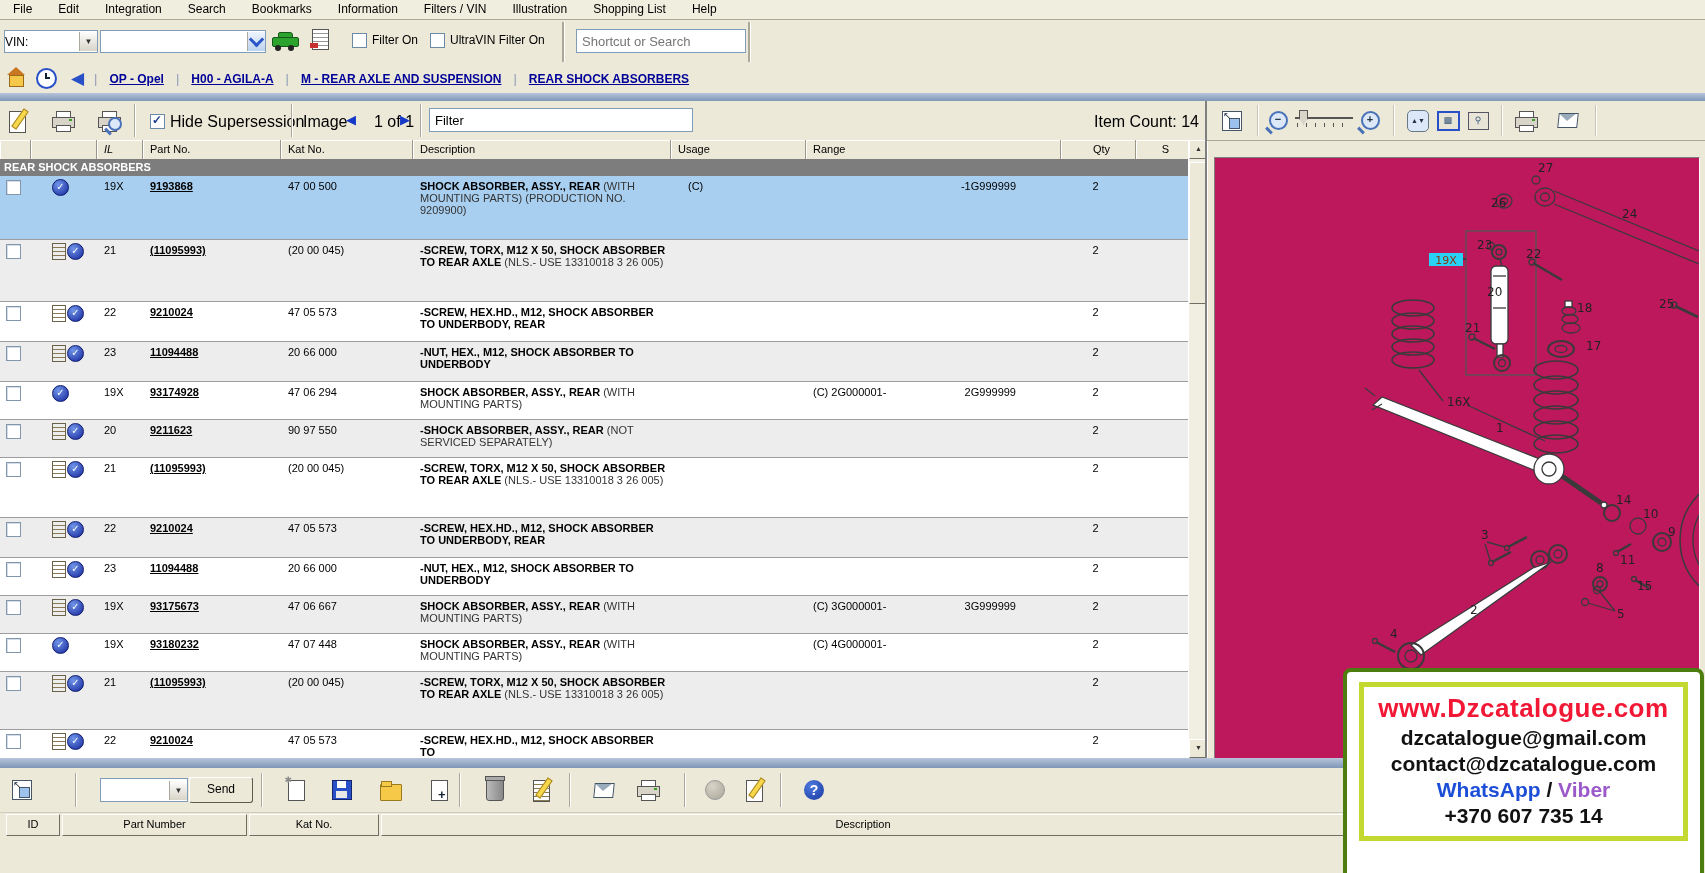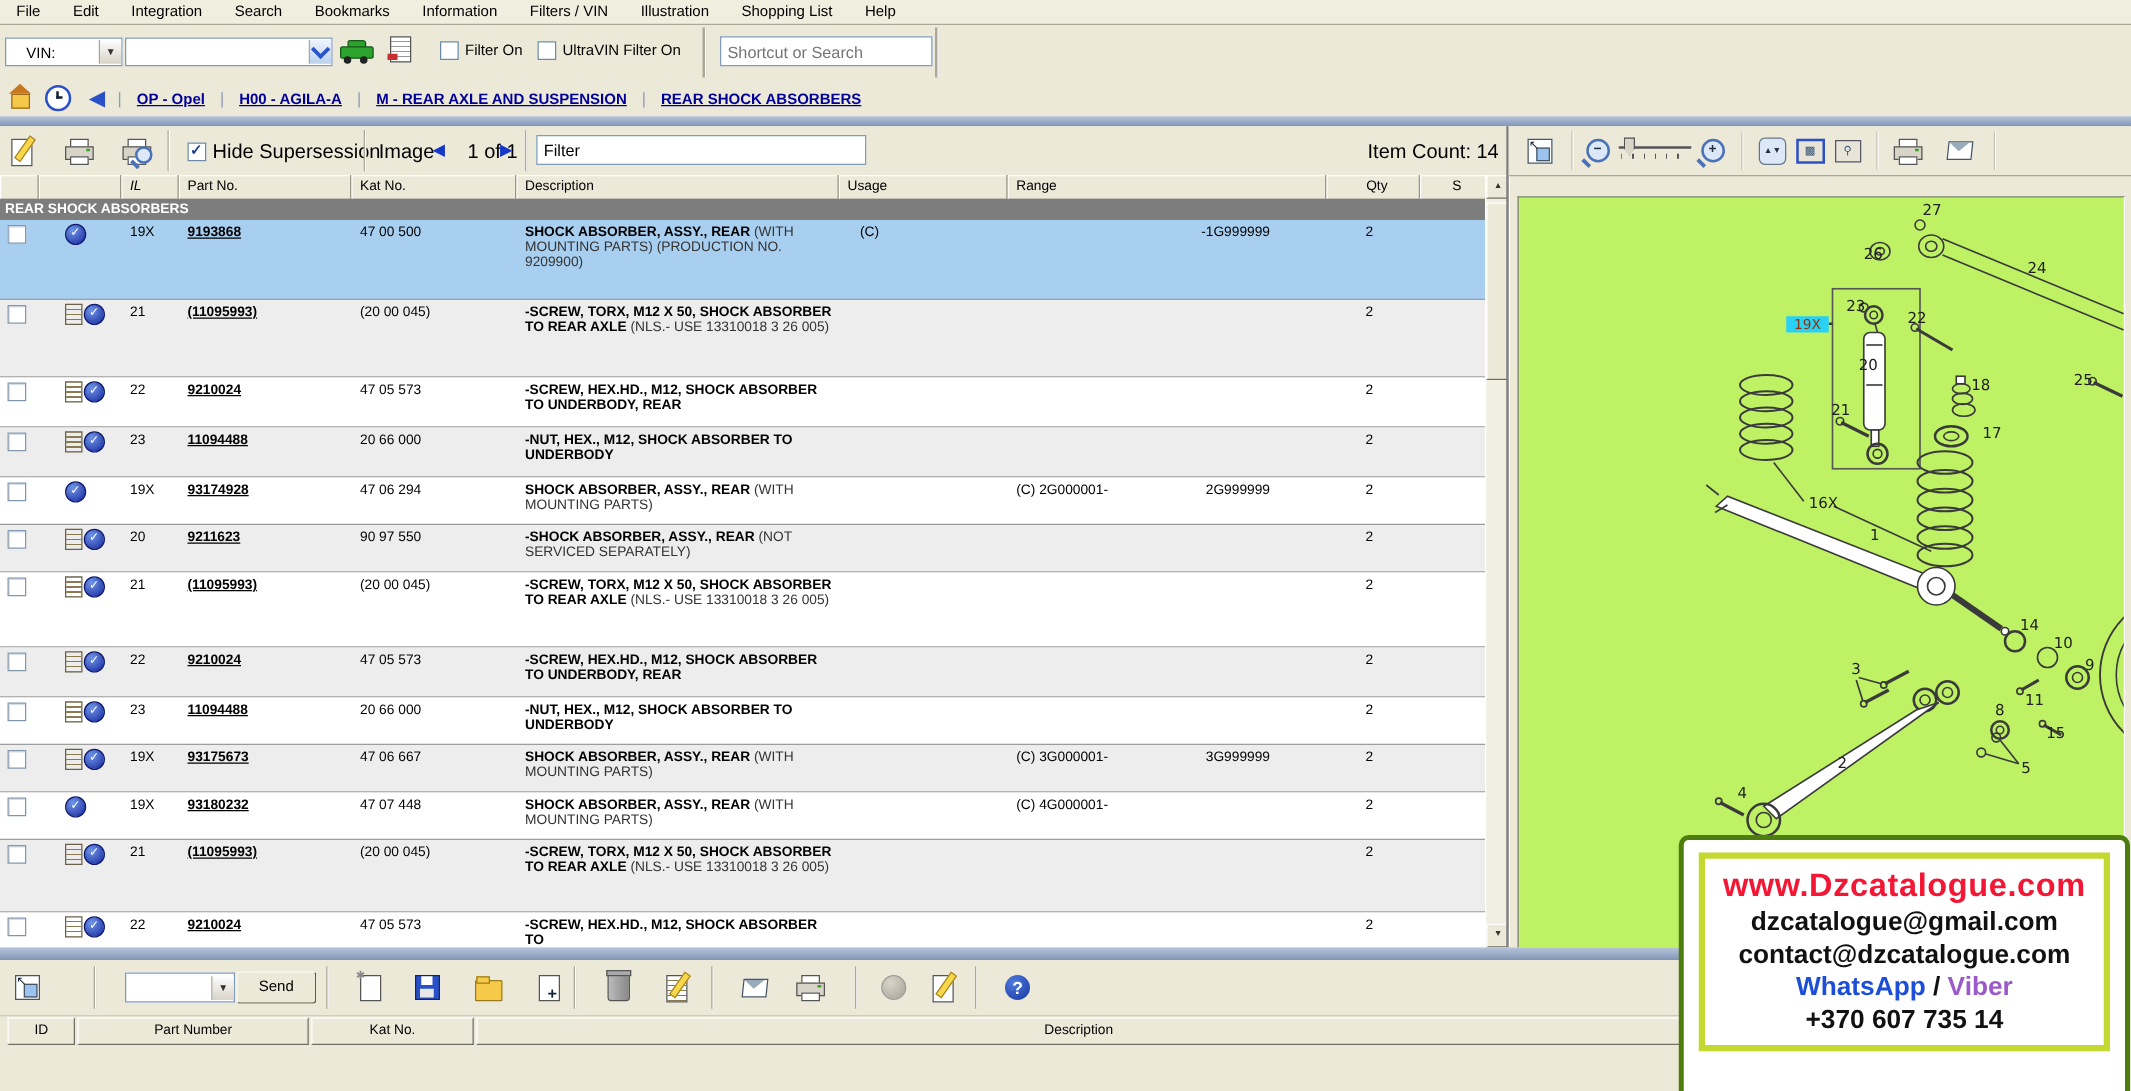--- a/index.html
+++ b/index.html
@@ -6,21 +6,21 @@
   body{width:1705px;height:873px;position:relative;overflow:hidden;
        background:#ece9d8;font-family:"Liberation Sans",sans-serif;font-size:11px;color:#000}
   
   .menubar{position:absolute;left:0;top:0;width:1705px;height:19px;background:#f0eedf;
            border-bottom:1px solid #ffffff;display:flex;align-items:center}
   .menu-item{padding:2px 13px 3px 13px;font-size:12px;cursor:default}
   
   .vinbar{position:absolute;left:0;top:19px;width:1705px;height:45px;background:#ece9d8;
           border-top:1px solid #aca899;border-bottom:1px solid #aca899}
   .combo{position:absolute;background:#fff;border:1px solid #7f9db9;height:21px;display:flex;align-items:center}
-  .combo .txt{flex:1;padding-left:16px;font-size:12px}
+  .combo .txt{flex:1;padding-left:0;font-size:12px}
   .combo .drop{width:17px;height:19px;background:linear-gradient(#fdfdfd,#d8d4c8);border-left:1px solid #aca899;
                display:flex;align-items:center;justify-content:center;font-size:8px;color:#333}
   .bluechev{width:8px;height:8px;border-right:3px solid #2a55c8;border-bottom:3px solid #2a55c8;
             transform:rotate(45deg);margin-top:-4px}
   .chkrow{position:absolute;display:flex;gap:5px;font-size:12px}
   .chkbox{width:13px;height:13px;background:#fff;border:1px solid #6a8aa8;display:inline-block;position:relative}
   .chkbox.checked::before{content:"\2713";position:absolute;left:1px;top:-2px;font-size:12px;color:#1b3e8c;font-weight:bold}
   .vsep{position:absolute;width:2px;background:#aca899;border-right:1px solid #fff}
   .searchbox{position:absolute;left:576px;top:9px;width:158px;height:22px;border:1px solid #7f9db9;
              background:#fff;font-size:13px;padding:0 5px;font-family:"Liberation Sans",sans-serif;color:#222}
@@ -71,21 +71,21 @@
   
   .vscroll{position:absolute;left:1188px;top:140px;width:17px;height:618px;background:#f1efe2;border-left:1px solid #fff}
   .sbtn{position:absolute;left:0;width:17px;height:17px;background:#ece9d8;border:1px solid;
         border-color:#fff #716f64 #716f64 #fff;font-size:7px;text-align:center;line-height:15px;color:#333}
   .sthumb{position:absolute;left:0;top:22px;width:17px;height:140px;background:#ece9d8;border:1px solid;
           border-color:#fff #716f64 #716f64 #fff}
   .pdivider{position:absolute;left:1205px;top:101px;width:2px;height:657px;background:#808080;border-right:1px solid #fff}
   
   .righttoolbar{position:absolute;left:1207px;top:101px;width:498px;height:39px;background:#ece9d8;border-bottom:1px solid #aca899}
   .rtsep{position:absolute;top:4px;height:31px;width:1px;background:#c8c5b4;border-right:1px solid #fff}
-  .illus{position:absolute;left:1214px;top:157px;width:484px;height:714px;background:#bef264;
+  .illus{position:absolute;left:1214px;top:157px;width:484px;height:714px;background:#be185d;
          border:1px solid;border-color:#808080 #fff #fff #808080}
   .illus svg{display:block}
   
   .bottompanel{position:absolute;left:0;top:758px;width:1345px;height:115px;background:#ece9d8}
   .splitbar{position:absolute;left:0;top:0;width:1345px;height:10px;background:linear-gradient(#b7c4da,#7e96b6)}
   .bottombar{position:absolute;left:0;top:10px;width:1345px;height:44px;border-bottom:1px solid #cfccbd}
   .bb-ico{position:absolute;top:8px;width:28px;height:28px;display:flex;align-items:center;justify-content:center}
   .bbsep{position:absolute;top:5px;height:34px;width:1px;background:#aca899;border-right:1px solid #fff}
   .sendbtn{position:absolute;left:189px;top:9px;width:62px;height:24px;background:#ece9d8;border:1px solid;
            border-color:#fff #5e5c50 #5e5c50 #fff;border-radius:3px;font-size:12px;text-align:center;line-height:22px;cursor:pointer}

